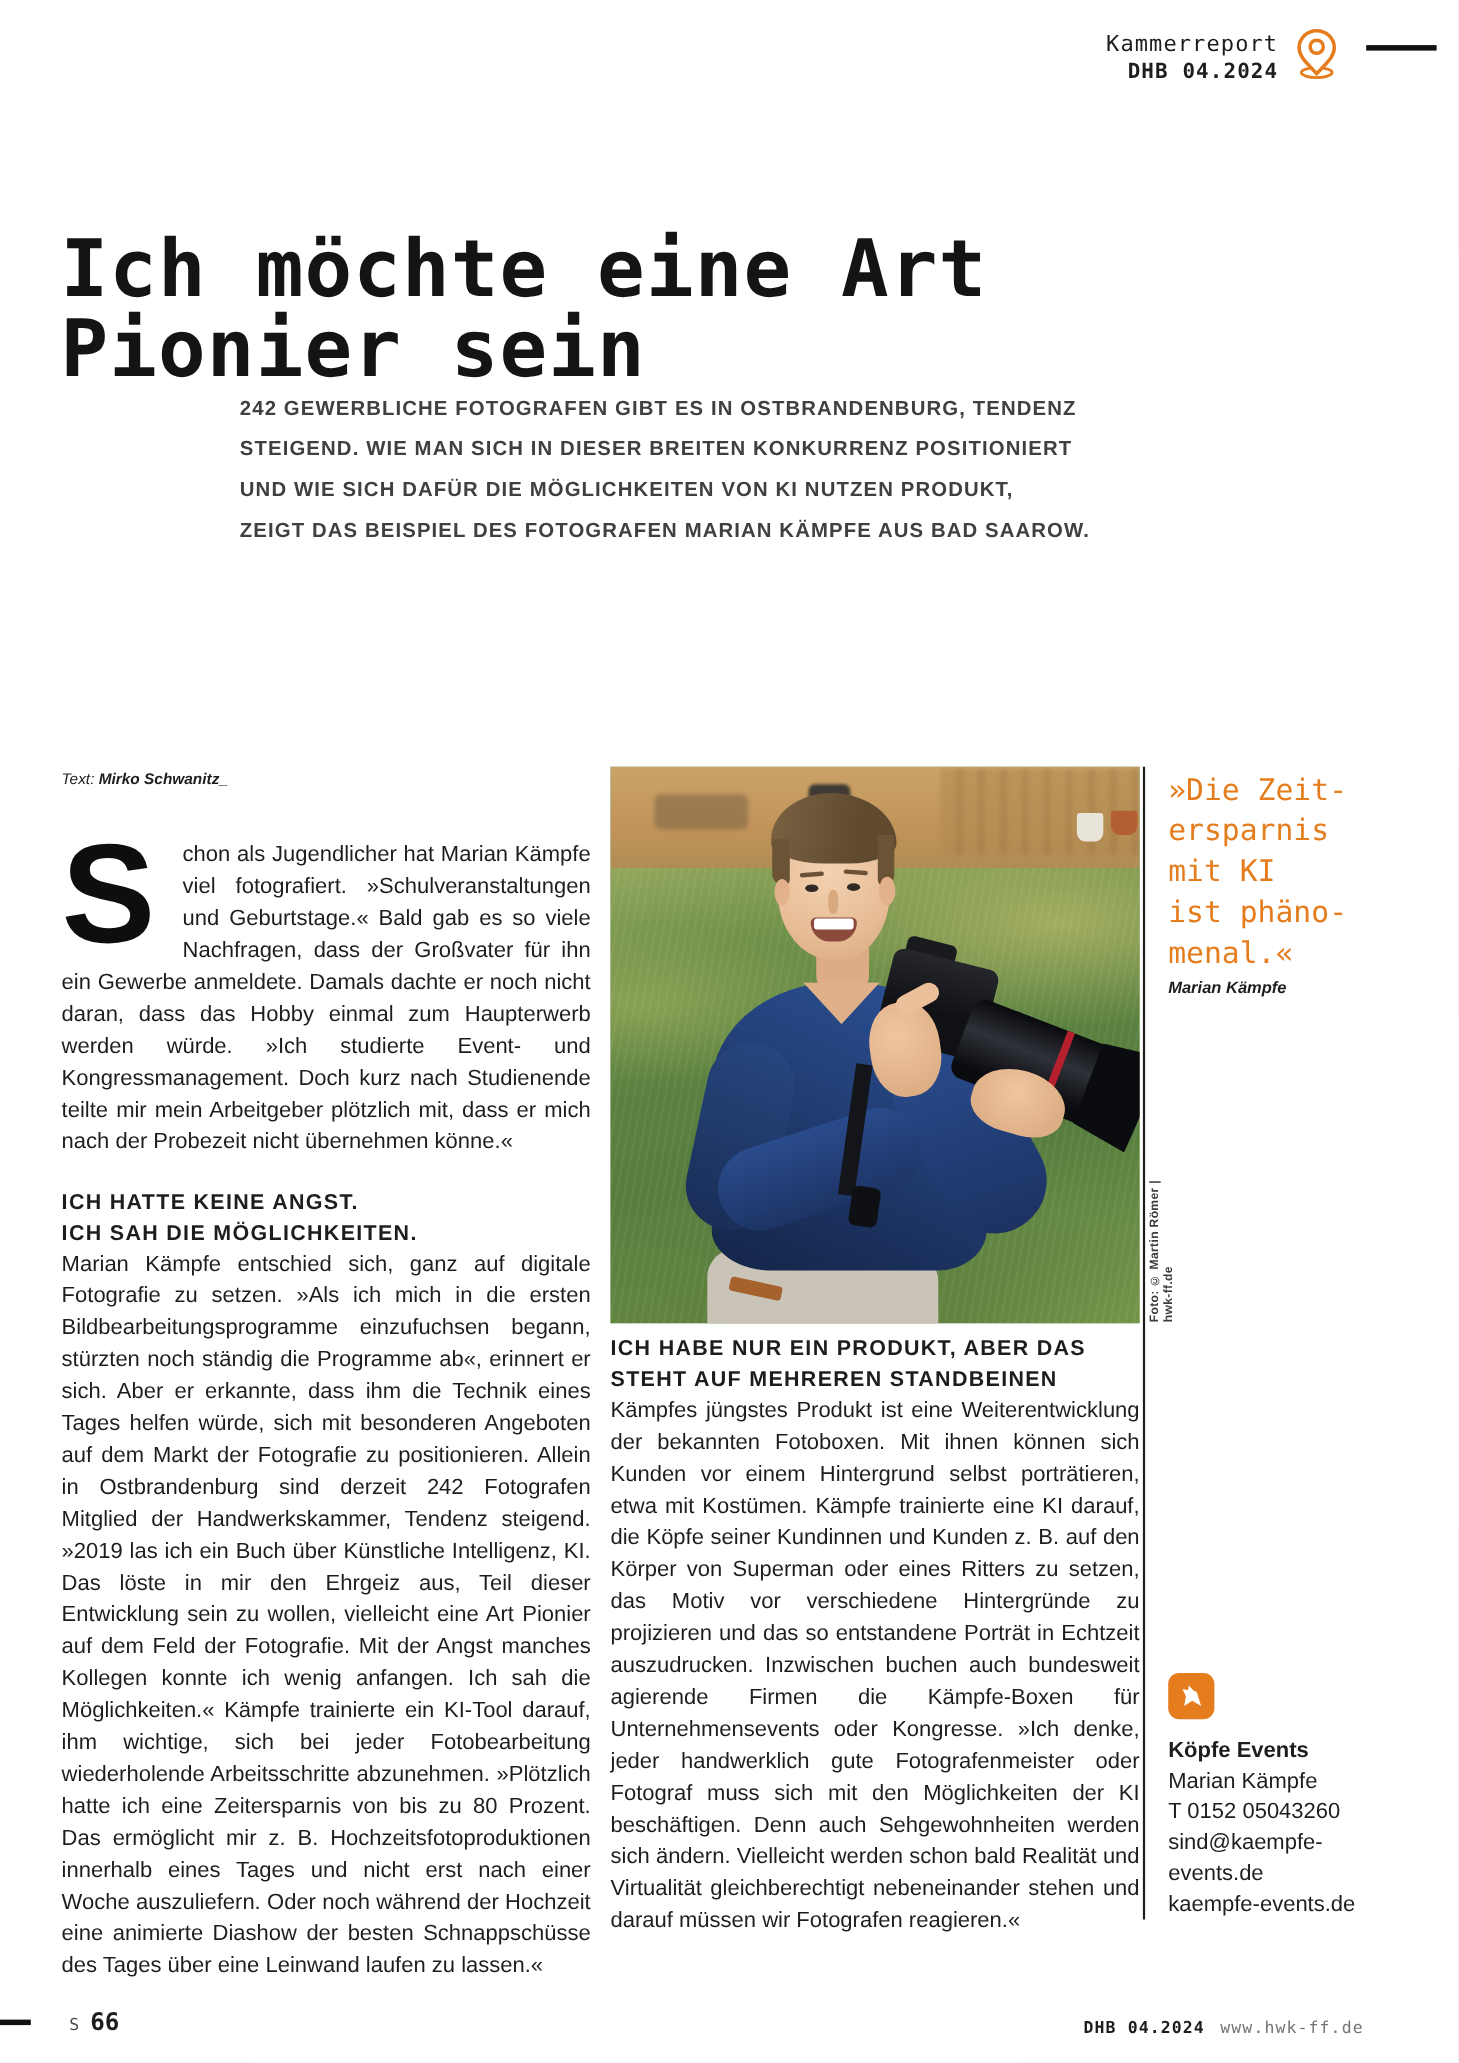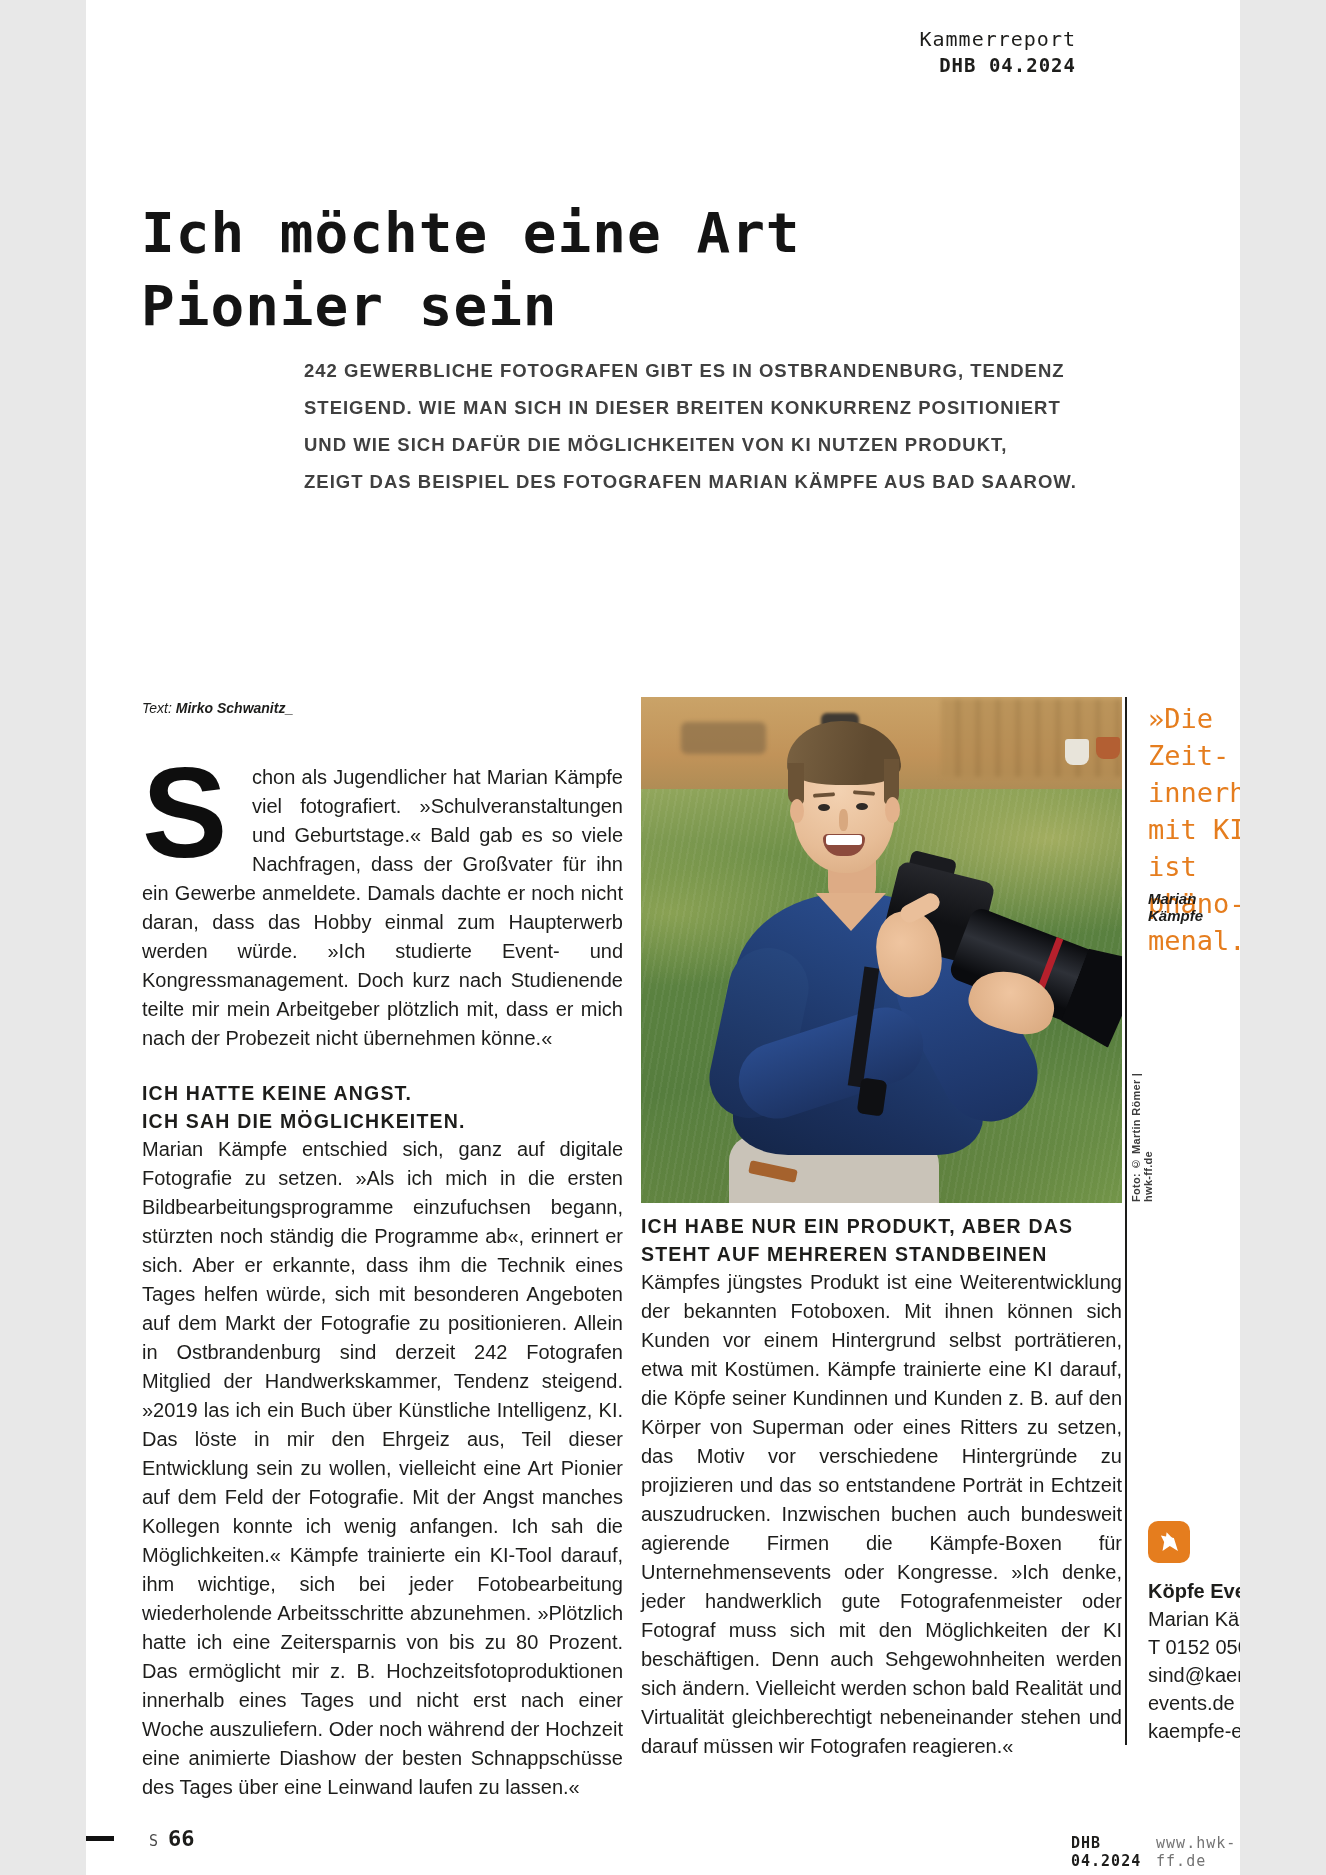--- a/index.html
+++ b/index.html
@@ -1,31 +1,31 @@
 <!DOCTYPE html>
 <html lang="de"><head>
 <meta charset="utf-8">
 <style>
   html,body{margin:0;padding:0;background:#e8e8e8;}
   .page{
-    position:relative;width:1154px;height:1875px;background:#ffffff;
+    position:relative;width:1326px;height:1875px;background:#ffffff;
     margin:0 auto;overflow:hidden;
     font-family:"Liberation Sans",sans-serif;color:#1d1d1b;
   }
   .abs{position:absolute;}
 
   
   .kicker-block{top:26px;right:164px;text-align:right;line-height:26px;}
   .kicker{font-family:"DejaVu Sans Mono",monospace;font-size:20px;letter-spacing:1px;color:#1d1d1b;}
   .issue{font-family:"DejaVu Sans Mono",monospace;font-size:19px;font-weight:bold;letter-spacing:1px;}
   .header-rule{left:1242px;top:41px;width:64px;height:5px;background:#111;}
 
   
-  .title{left:55px;top:196px;font-family:"DejaVu Sans Mono",monospace;
-         font-size:56px;line-height:73px;font-weight:bold;letter-spacing:1px;color:#141414;}
+  .title{left:55px;top:208px;font-family:"DejaVu Sans Mono",monospace;
+         font-size:72px;line-height:73px;font-weight:bold;letter-spacing:1px;color:#141414;}
 
   
   .intro{left:218px;top:352px;font-weight:bold;font-size:18.5px;line-height:37px;
          letter-spacing:1px;white-space:nowrap;color:#404040;}
 
   
   .byline{left:56px;top:700px;font-size:14px;font-style:italic;}
   .byline b{font-weight:bold;}
 
   
@@ -165,21 +165,21 @@
     <div style="left:236px;top:214px;width:64px;height:86px;background:radial-gradient(circle at 40% 35%,#efc5a0,#d9a87e);border-radius:45%;transform:rotate(-8deg);"></div>
     <div style="left:258px;top:202px;width:42px;height:18px;background:#eabf9a;border-radius:10px;transform:rotate(-28deg);"></div>
     <div style="left:328px;top:276px;width:86px;height:58px;background:radial-gradient(circle at 45% 35%,#efc5a0,#d7a67c);border-radius:50% 50% 40% 40%;transform:rotate(16deg);"></div>
   </div>
 
   <div class="abs vrule"></div>
   <div class="abs credit">Foto: © Martin Römer | hwk-ff.de</div>
 
   <div class="abs pullquote">
     <div>»Die Zeit-</div>
-    <div>innerhalb</div>
+    <div>ersparnis</div>
     <div>mit KI</div>
     <div>ist phäno-</div>
     <div>menal.«</div>
   </div>
   <div class="abs pq-attr">Marian Kämpfe</div>
 
   <div class="abs col" style="left:555px;top:1212px;">
     <h2 class="subhead">
       <div>ICH HABE NUR EIN PRODUKT, ABER DAS</div>
       <div>STEHT AUF MEHREREN STANDBEINEN</div>

